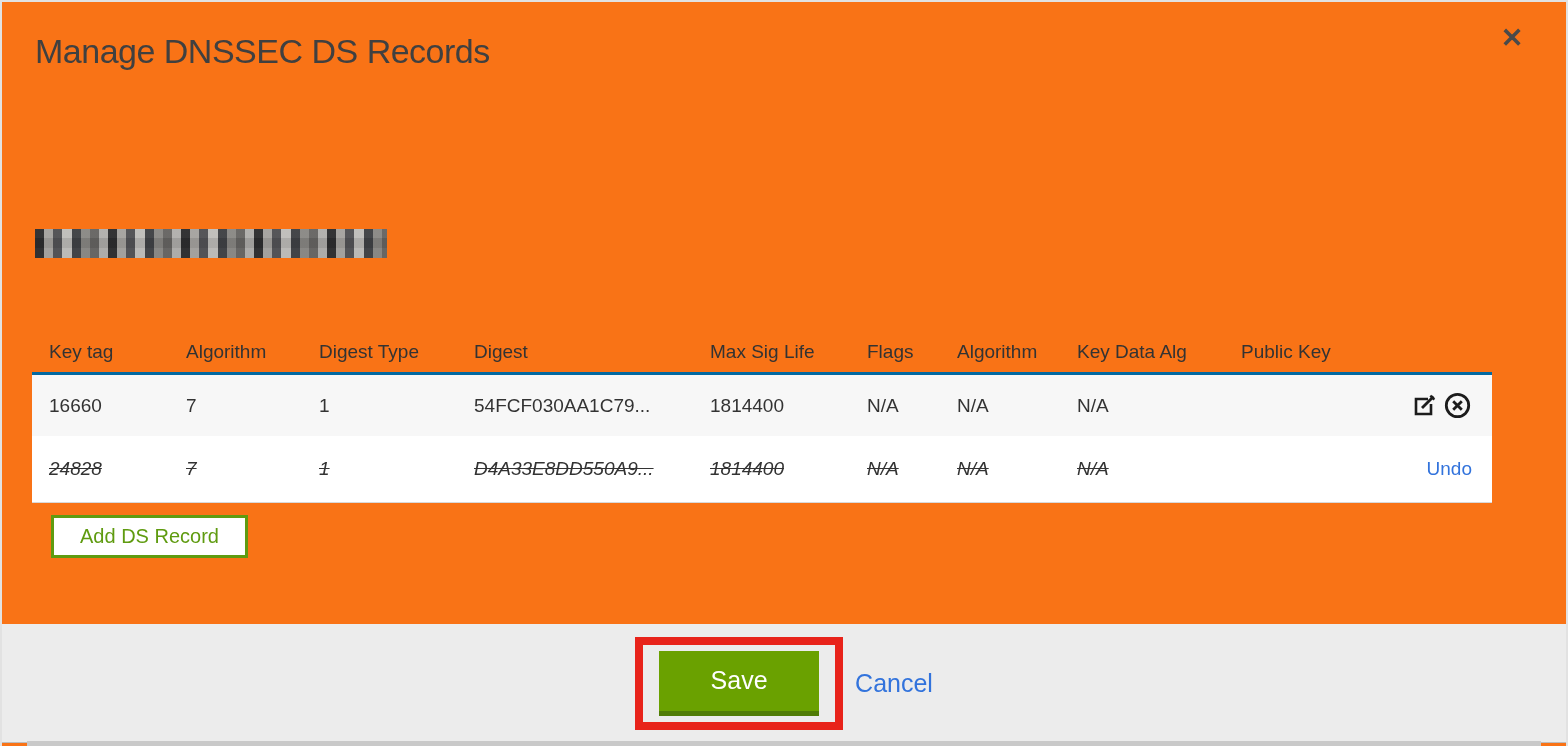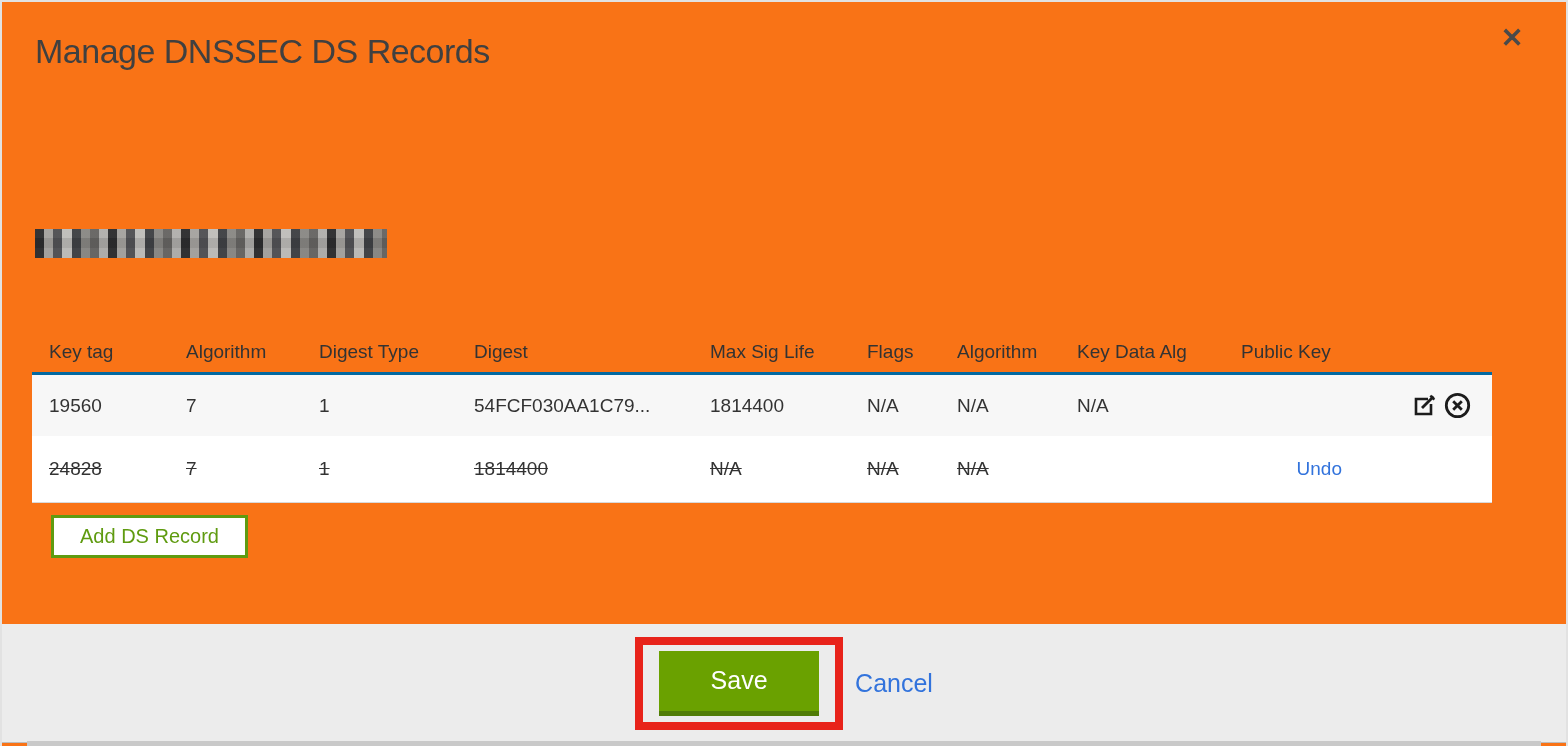--- a/index.html
+++ b/index.html
@@ -89,21 +89,21 @@
   }
   .row-active {
     height: 61px;
     background: #f7f7f7;
   }
   .row-deleted {
     height: 67px;
     background: #fff;
     border-bottom: 1px solid #d9d9d9;
   }
-  .row-deleted .cell { text-decoration: line-through; }
+  .row-deleted .cell { text-decoration: line-through; font-style: italic; }
   .cell-actions {
     display: flex;
     justify-content: flex-end;
     align-items: center;
     padding-right: 20px !important;
     gap: 3px;
   }
   .icon-btn {
     border: none;
     background: transparent;
@@ -200,21 +200,21 @@
       <div>Digest</div>
       <div>Max Sig Life</div>
       <div>Flags</div>
       <div>Algorithm</div>
       <div>Key Data Alg</div>
       <div>Public Key</div>
       <div></div>
     </div>
 
     <div class="tr row-active">
-      <div class="cell">19560</div>
+      <div class="cell">16660</div>
       <div class="cell">7</div>
       <div class="cell">1</div>
       <div class="cell">54FCF030AA1C79...</div>
       <div class="cell">1814400</div>
       <div class="cell">N/A</div>
       <div class="cell">N/A</div>
       <div class="cell">N/A</div>
       <div class="cell"></div>
       <div class="cell-actions">
         <button class="icon-btn">
@@ -230,20 +230,21 @@
             <path d="M10.2 10.2 L18.8 18.8 M18.8 10.2 L10.2 18.8" stroke="#1c1c1c" stroke-width="2.8"></path>
           </svg>
         </button>
       </div>
     </div>
 
     <div class="tr row-deleted">
       <div class="cell">24828</div>
       <div class="cell">7</div>
       <div class="cell">1</div>
+      <div class="cell">D4A33E8DD550A9...</div>
       <div class="cell">1814400</div>
       <div class="cell">N/A</div>
       <div class="cell">N/A</div>
       <div class="cell">N/A</div>
       <div class="cell"></div>
       <div class="cell-actions">
         <a class="link">Undo</a>
       </div>
     </div>
 

